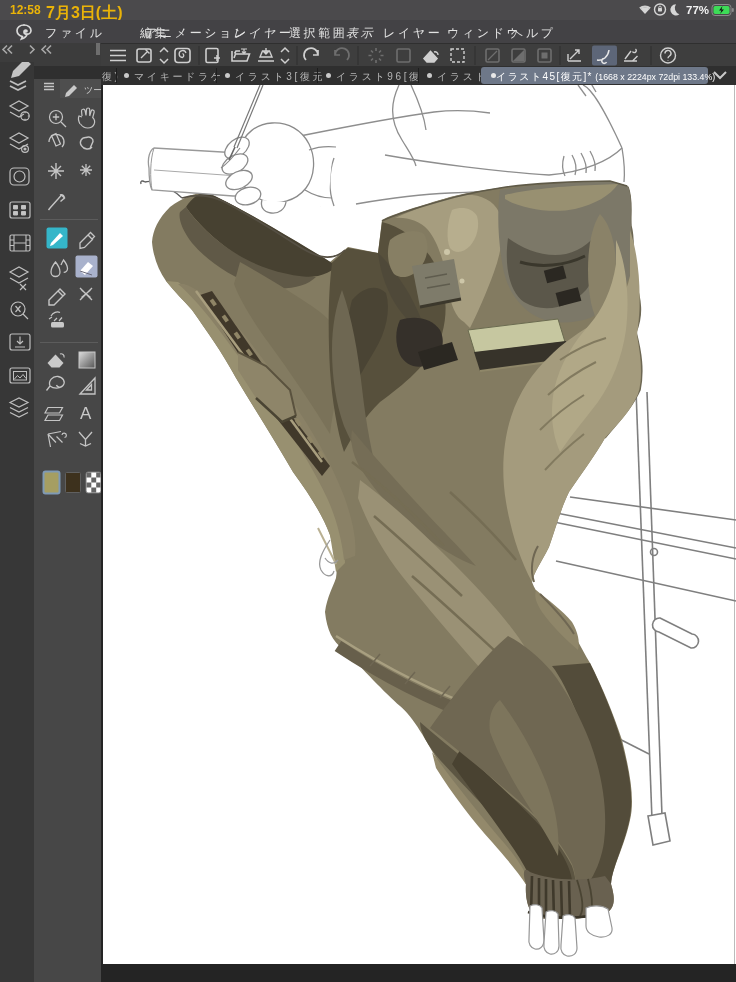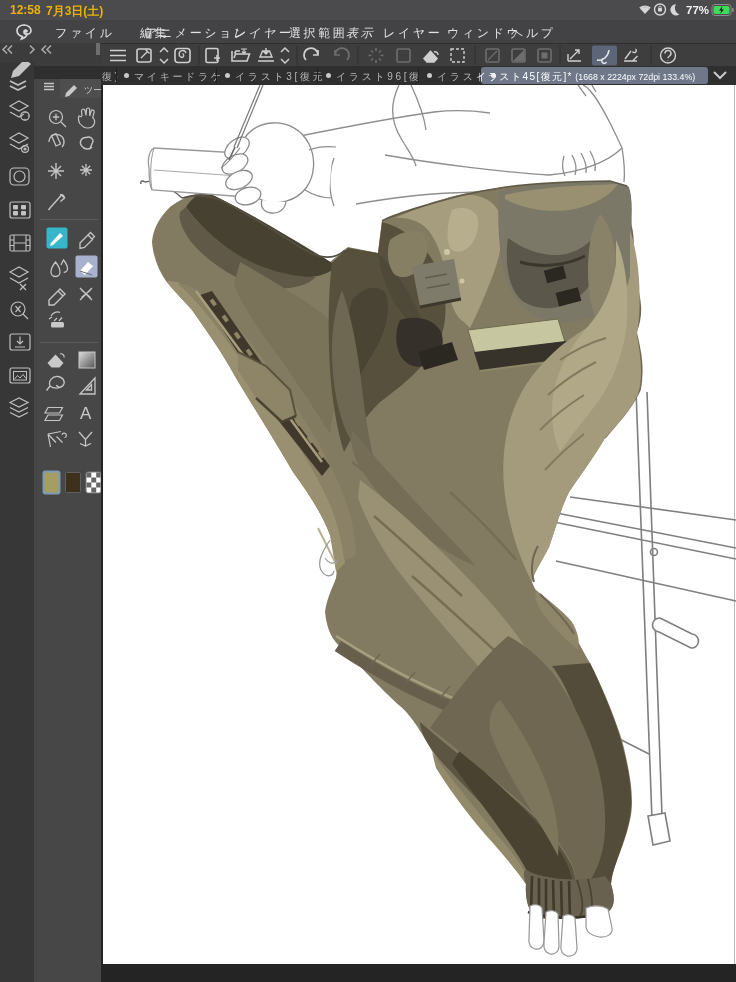--- a/index.html
+++ b/index.html
@@ -15,21 +15,21 @@
   #paneltop{position:absolute;left:0;top:43px;width:101px;height:23px;background:#3c3c3c;}
   #col1{position:absolute;left:0;top:62px;width:34px;height:920px;background:#373737;}
   #col2{position:absolute;left:34px;top:79px;width:67px;height:920px;background:#474747;}
   #canvas{position:absolute;left:103px;top:85px;width:633px;height:879px;background:#ffffff;}
   #canvas .edge{position:absolute;right:1px;top:0;width:1px;height:879px;background:#bbbbbb;}
   #bottombar{position:absolute;left:101px;top:964px;width:635px;height:18px;background:#242424;}
 </style></head>
 <body>
 <div id="statusbar">
   <div class="abs" style="left:10px;top:3px;font-size:12px;font-weight:bold;">12:58</div>
-  <div class="abs" style="left:46px;top:3px;font-size:12px;font-weight:bold;">7月3日(土)</div>
+  <div class="abs" style="left:46px;top:3px;font-size:16px;font-weight:bold;">7月3日(土)</div>
   <svg class="abs" style="left:638px;top:0px" width="98" height="20" viewBox="0 0 98 20">
     <g fill="#d6d6d6">
       <path d="M7 14 l-4.5-5 a7 7 0 0 1 9 0 z"></path>
       <path d="M1.2 7.5 a9.5 9.5 0 0 1 11.6 0 l-1.5 1.7 a7.2 7.2 0 0 0 -8.6 0 z" opacity="0.95"></path>
       <circle cx="22" cy="9.5" r="5.5" fill="none" stroke="#d6d6d6" stroke-width="1.4"></circle>
       <rect x="20" y="8" width="4" height="3.4" rx="0.6"></rect>
       <path d="M20.8 8.3 v-1a1.2 1.2 0 0 1 2.4 0 v1" fill="none" stroke="#d6d6d6" stroke-width="0.9"></path>
       <path d="M38 4.2 a5.6 5.6 0 1 0 3.4 10 a6.5 6.5 0 0 1 -3.4 -10 z"></path>
       <text x="48" y="14" font-size="11.5" font-weight="bold" fill="#f2f2f2">77%</text>
     </g>
@@ -37,21 +37,21 @@
     <rect x="75.5" y="6" width="16" height="8" rx="1.8" fill="#3ddc57"></rect>
     <rect x="93.8" y="8" width="2" height="4" rx="1" fill="#8a8a8a"></rect>
     <path d="M84.5 6 l-3.4 4.4 h2.4 l-1.4 3.6 3.8-4.6 h-2.4 z" fill="#111"></path>
   </svg>
 </div>
 <div id="menubar">
   <svg class="abs" style="left:14px;top:2px" width="20" height="20" viewBox="0 0 20 20">
     <path d="M10 3 c4 0 7 2.4 7 5.4 c0 2.2-1.8 3.8-4 3.8 c-1.8 0-3-1-3-2.3 c0-1 .8-1.8 1.8-1.8 c.7 0 1.2.4 1.2 1 c0 .5-.4.9-.9.9 c-.3 0-.6-.2-.6-.5" fill="none" stroke="#d8d8d8" stroke-width="1.7" stroke-linecap="round"></path>
     <path d="M10 3 c-4 0-7 2.4-7 5.4 c0 3 2.6 5.2 5.4 6.2 l-1 2.4 c3-1 5-2.6 5.6-4.6" fill="none" stroke="#d8d8d8" stroke-width="1.7" stroke-linecap="round"></path>
   </svg>
-  <div class="menuitem" style="left:55px;">ファイル</div>
+  <div class="menuitem" style="left:45px;">ファイル</div>
   <div class="menuitem" style="left:108px;padding-left:32px;">編集</div>
   <div class="menuitem" style="left:145px;">アニメーション</div>
   <div class="menuitem" style="left:233px;font-style:italic;">レイヤー</div>
   <div class="menuitem" style="left:289px;text-align:center;">選択範囲</div>
   <div class="menuitem" style="left:346px;font-style:italic;">表示</div>
   <div class="menuitem" style="left:383px;">レイヤー</div>
   <div class="menuitem" style="left:447px;">ウィンドウ</div>
   <div class="menuitem" style="left:511px;">ヘルプ</div>
 </div>
 <div id="toolbar">
@@ -105,21 +105,21 @@
   <div class="bullet" style="left:225px;"></div>
   <div class="tabtext" style="left:235px;">イラスト3[復元</div>
   <div class="tabsep" style="left:317px;"></div>
   <div class="bullet" style="left:326px;"></div>
   <div class="tabtext" style="left:336px;">イラスト96[復</div>
   <div class="tabsep" style="left:418px;"></div>
   <div class="bullet" style="left:427px;"></div>
   <div class="tabtext" style="left:437px;">イラスト43[復</div>
   <div class="abs" style="left:481px;top:1px;width:227px;height:17px;background:#6e7889;border-radius:3px;"></div>
   <div class="bullet" style="left:491px;background:#e8e8e8;"></div>
-  <div class="tabtext" style="left:476px;color:#fff;letter-spacing:1.4px;">イラスト45[復元]*<span style="letter-spacing:0px;font-size:8.8px;"> (1668 x 2224px 72dpi 133.4%)</span></div>
+  <div class="tabtext" style="left:496px;color:#fff;letter-spacing:1.4px;">イラスト45[復元]*<span style="letter-spacing:0px;font-size:8.8px;"> (1668 x 2224px 72dpi 133.4%)</span></div>
   <svg class="abs" style="left:712px;top:4px" width="16" height="12" viewBox="0 0 16 12">
       <path d="M2 2 l6 6 6-6" fill="none" stroke="#c9c9c9" stroke-width="2"></path>
     </svg>
 </div>
 <div id="paneltop"><svg width="101" height="23" viewBox="0 0 101 23">
   <g stroke="#a8a8a8" stroke-width="1.6" fill="none">
     <path d="M7,2.5 l-4,4 4,4 M12,2.5 l-4,4 4,4"></path>
     <path d="M30,2.5 l4,4 -4,4"></path>
     <path d="M46,2.5 l-4,4 4,4 M51,2.5 l-4,4 4,4"></path>
   </g>

